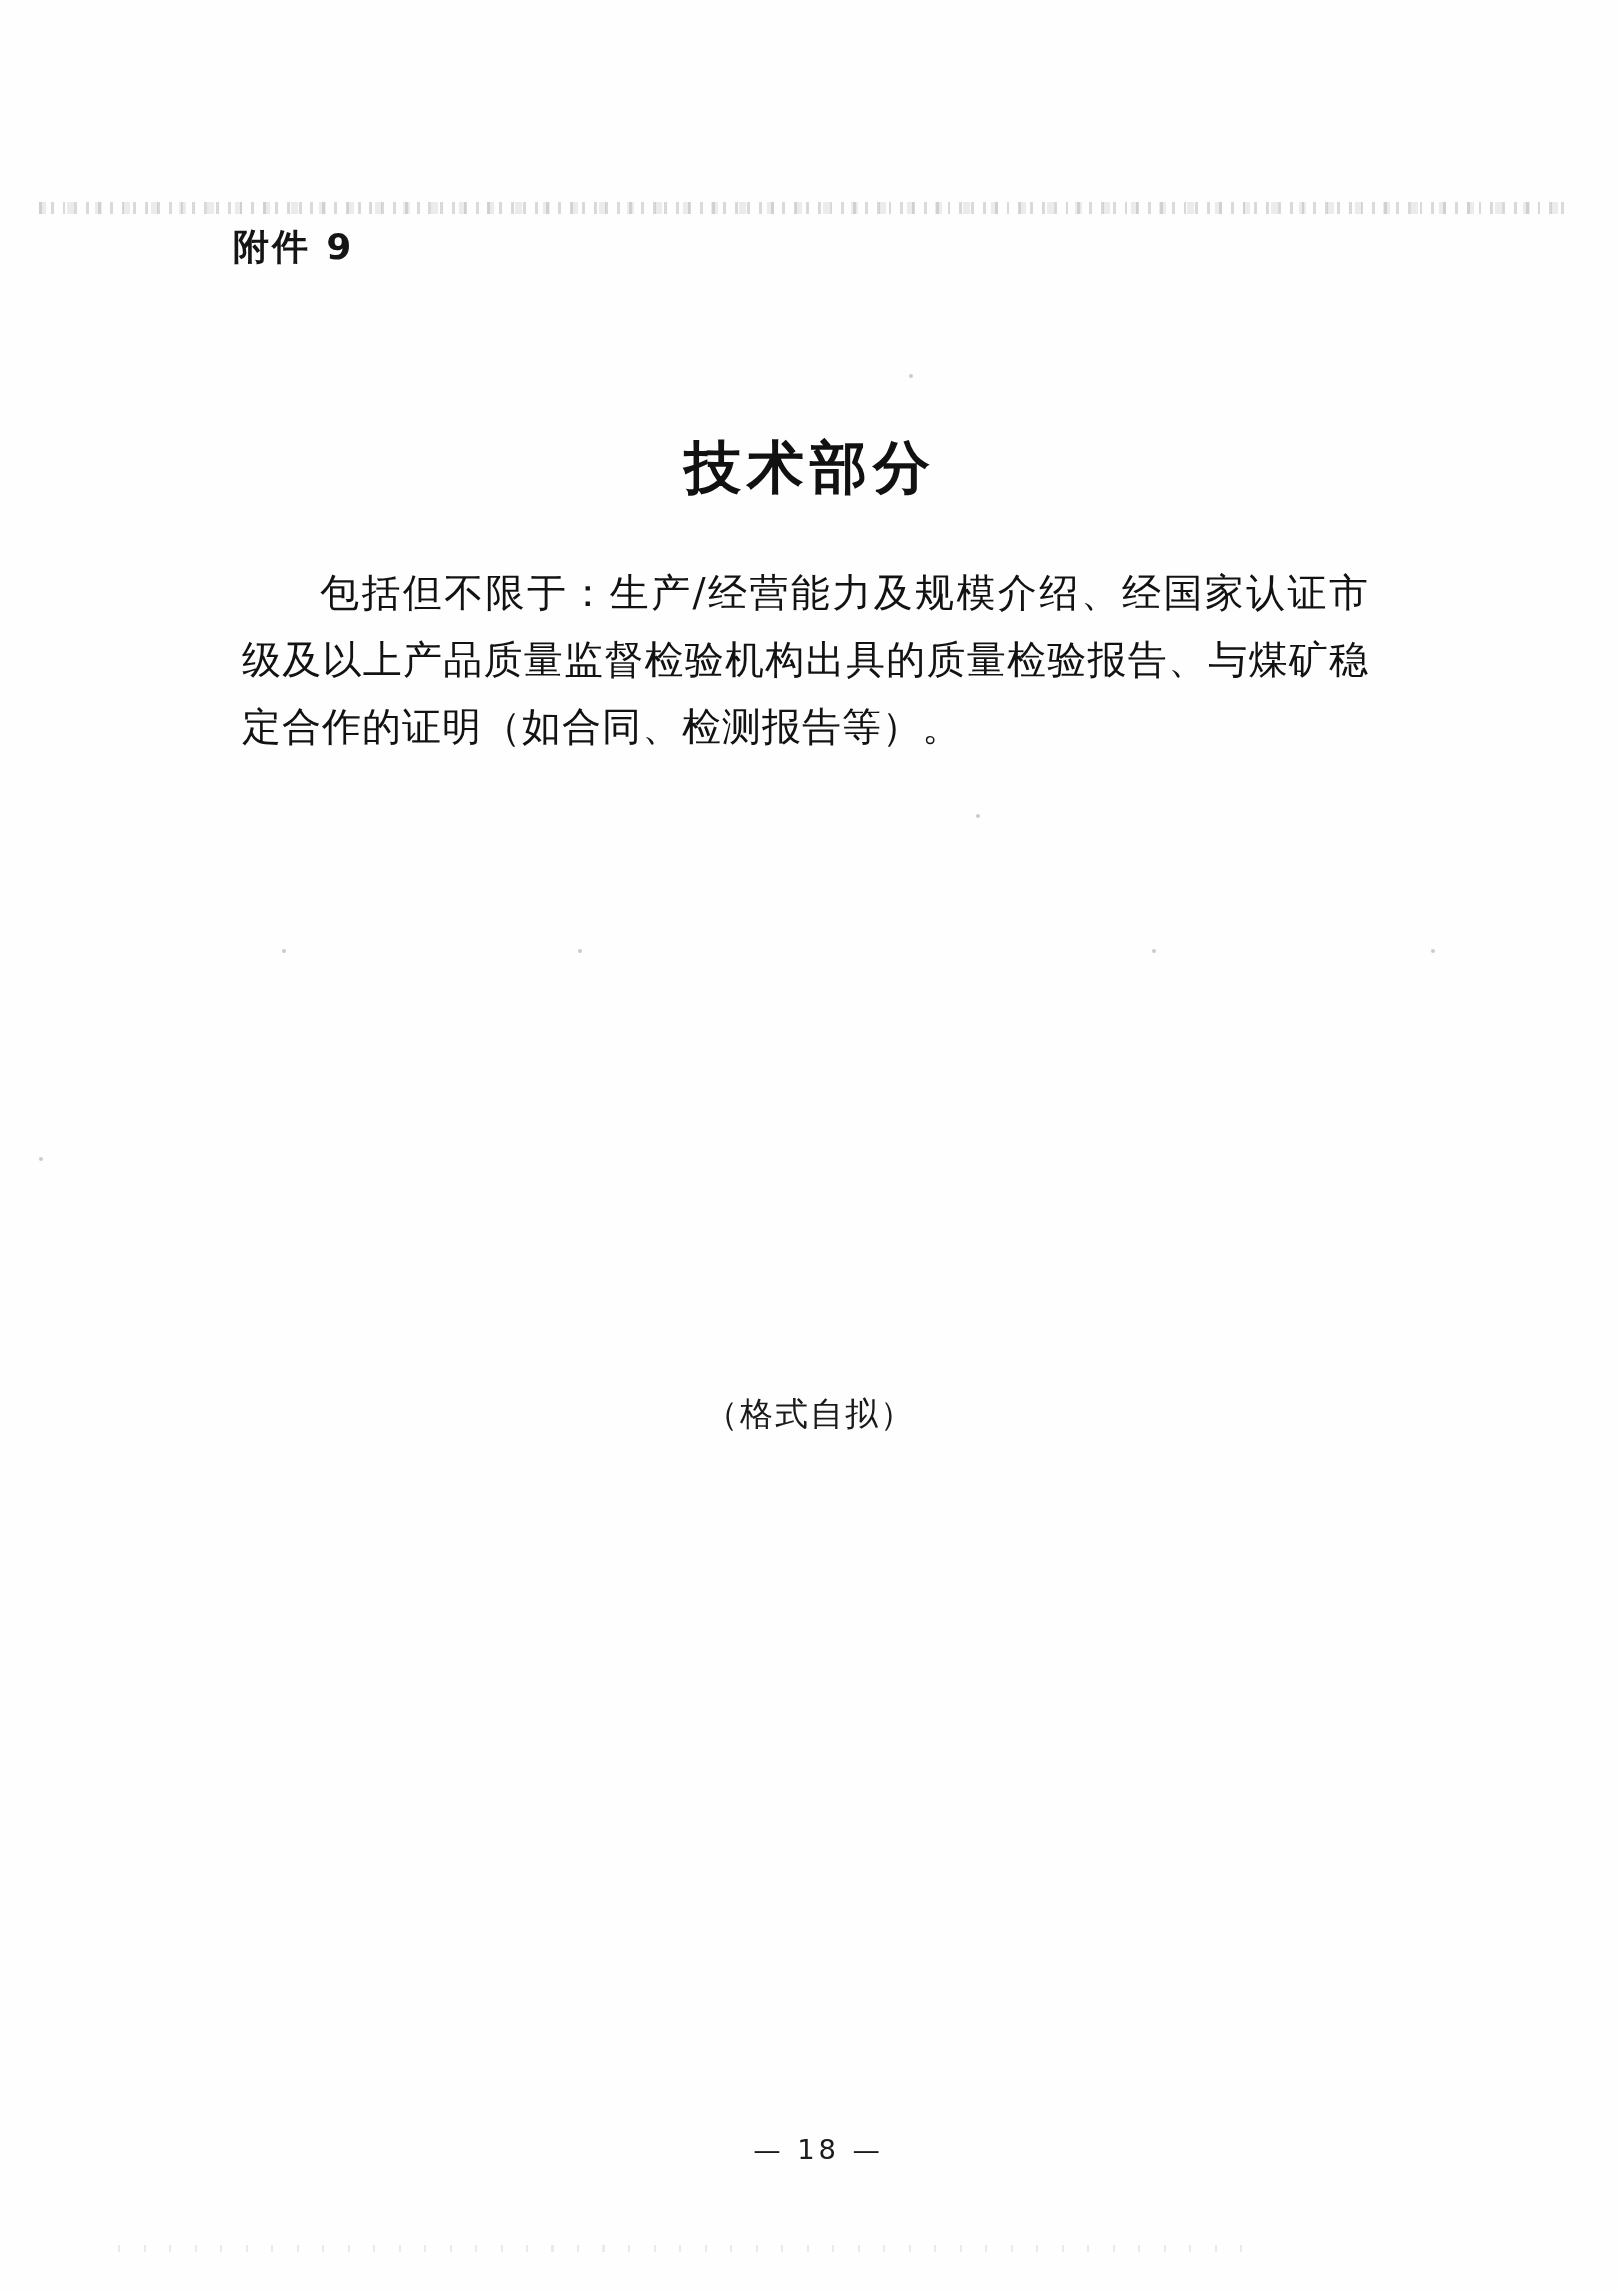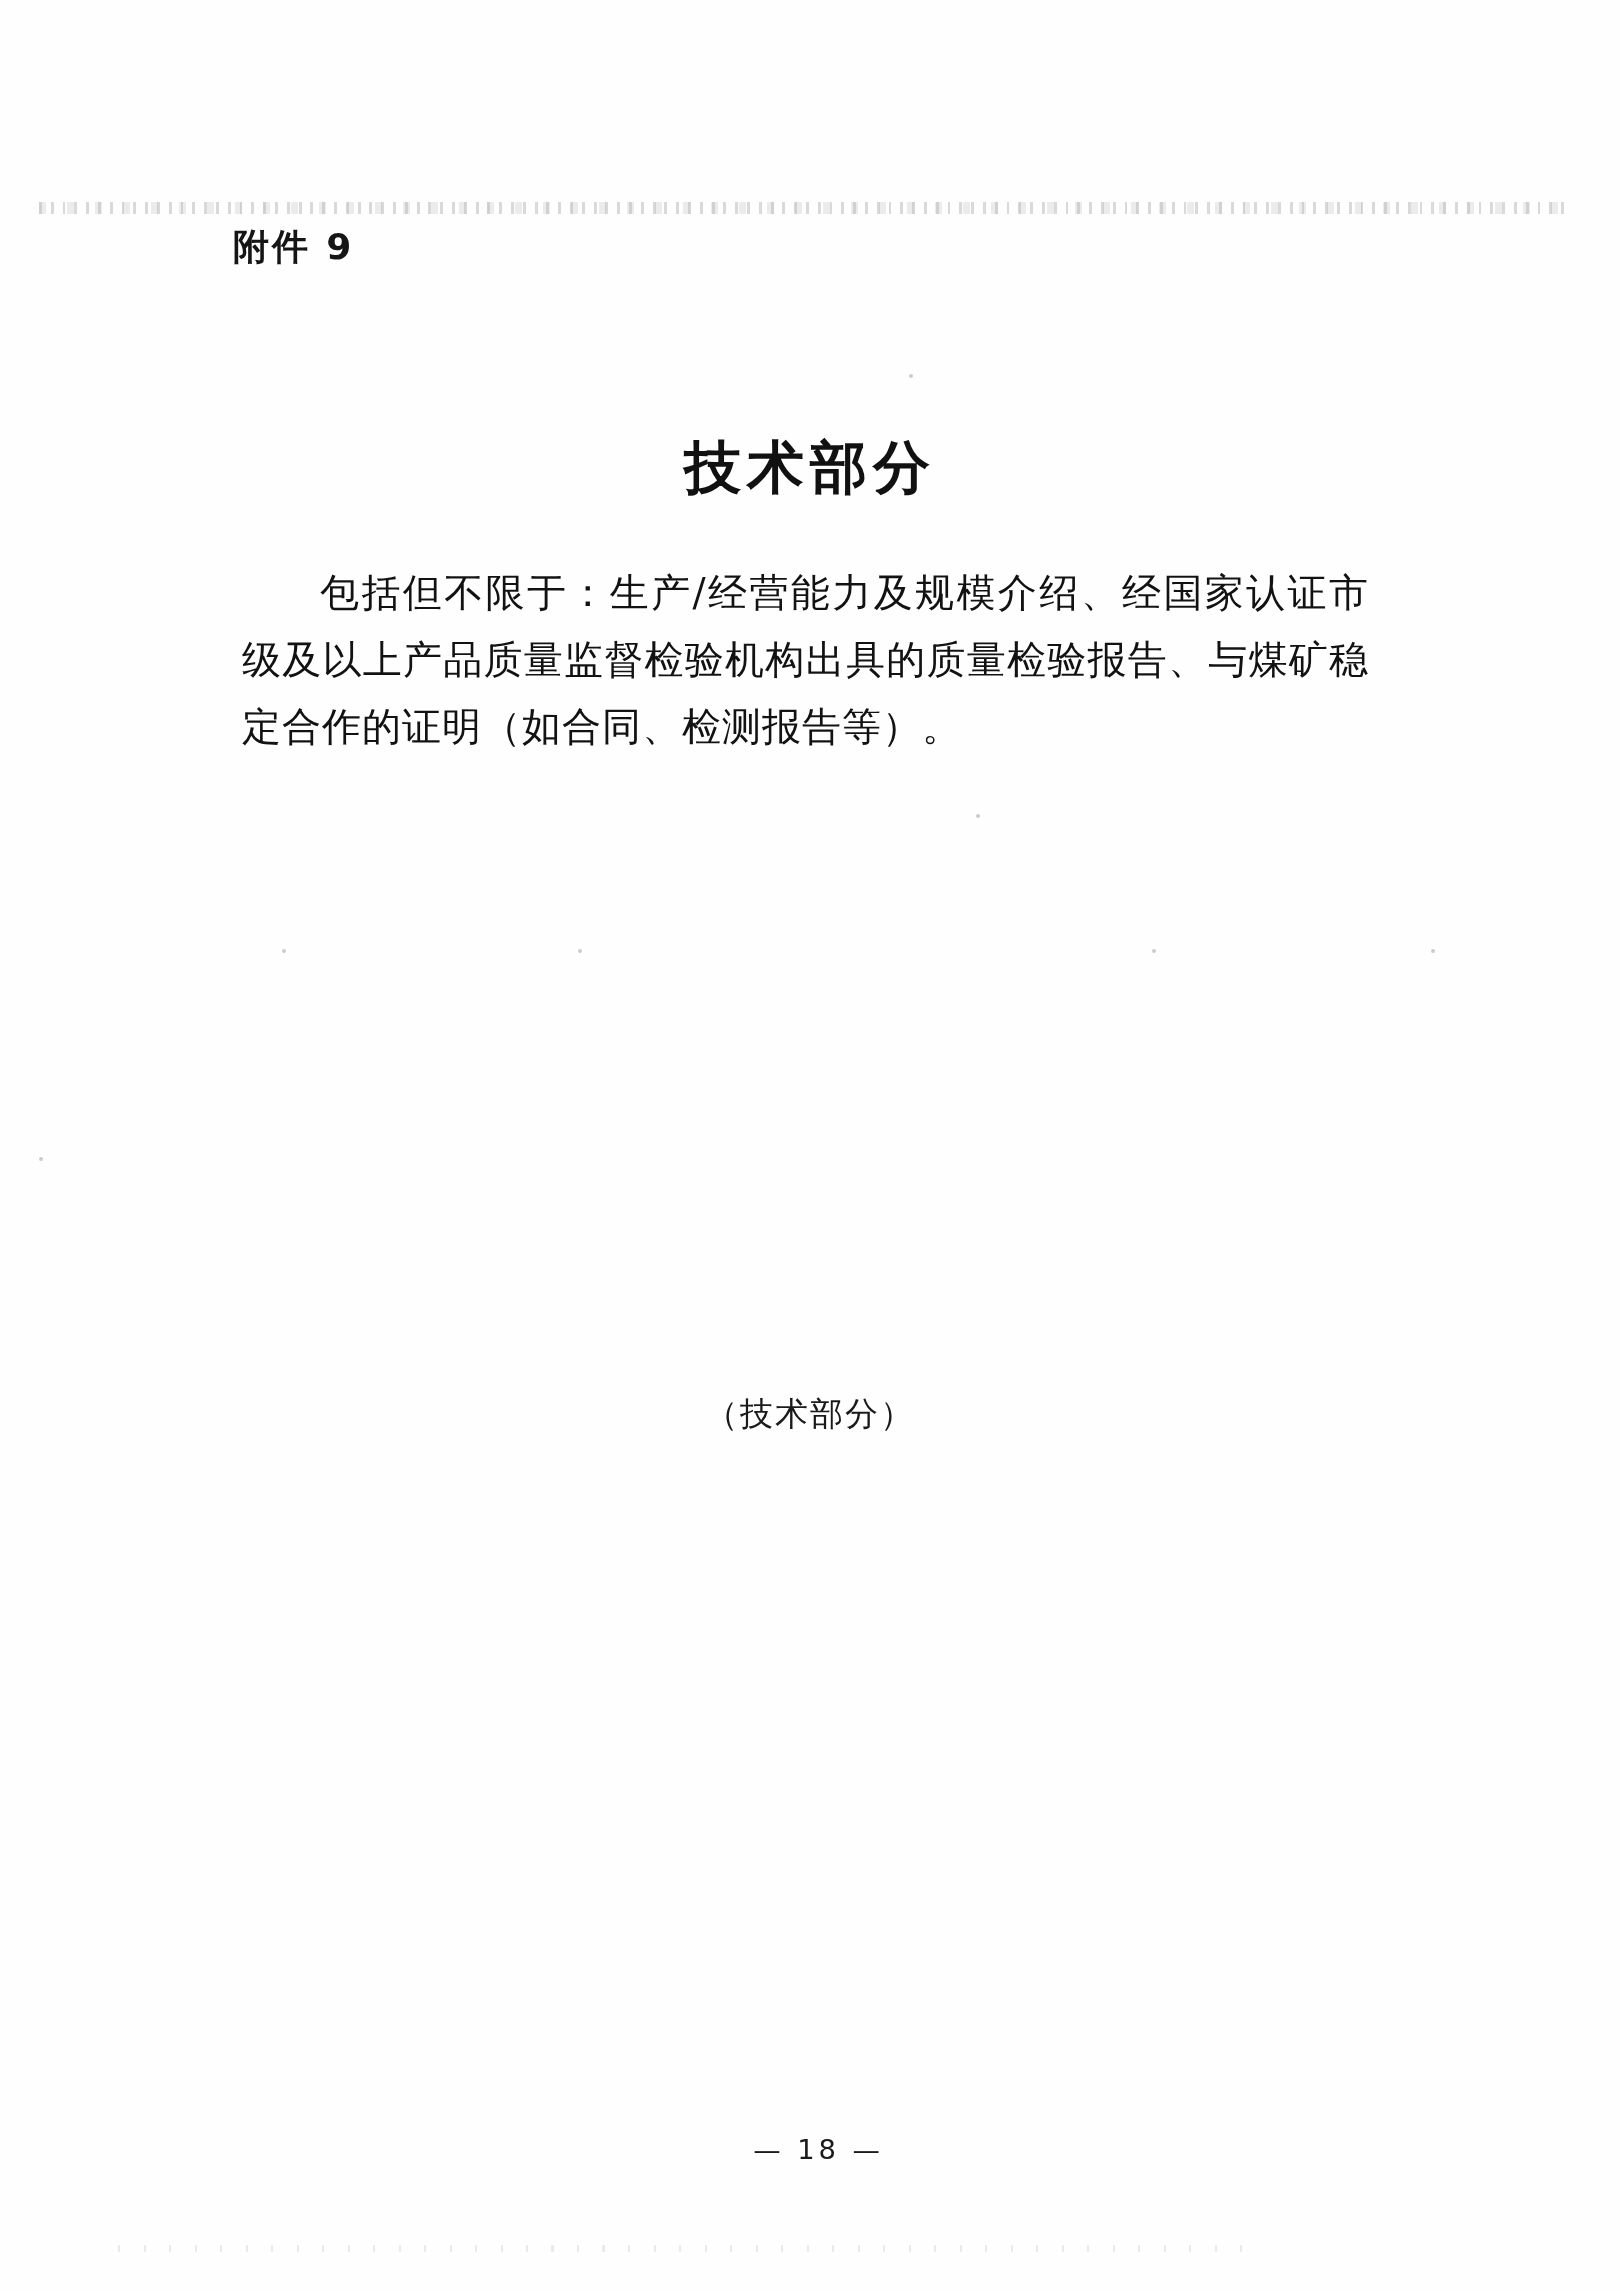--- a/index.html
+++ b/index.html
@@ -139,18 +139,18 @@
   <span class="speck" style="left:39px; top:1157px;"></span>
 
   <div class="attachment-label">附件 9</div>
 
   <h1 class="doc-title">技术部分</h1>
 
   <div class="body-block">
     <p>包括但不限于：生产/经营能力及规模介绍、经国家认证市级及以上产品质量监督检验机构出具的质量检验报告、与煤矿稳定合作的证明（如合同、检测报告等）。</p>
   </div>
 
-  <div class="format-note">（技术部分）</div>
+  <div class="format-note">（格式自拟）</div>
 
   <div class="page-number">— 18 —</div>
 
 </div>
 
 
 </body></html>

